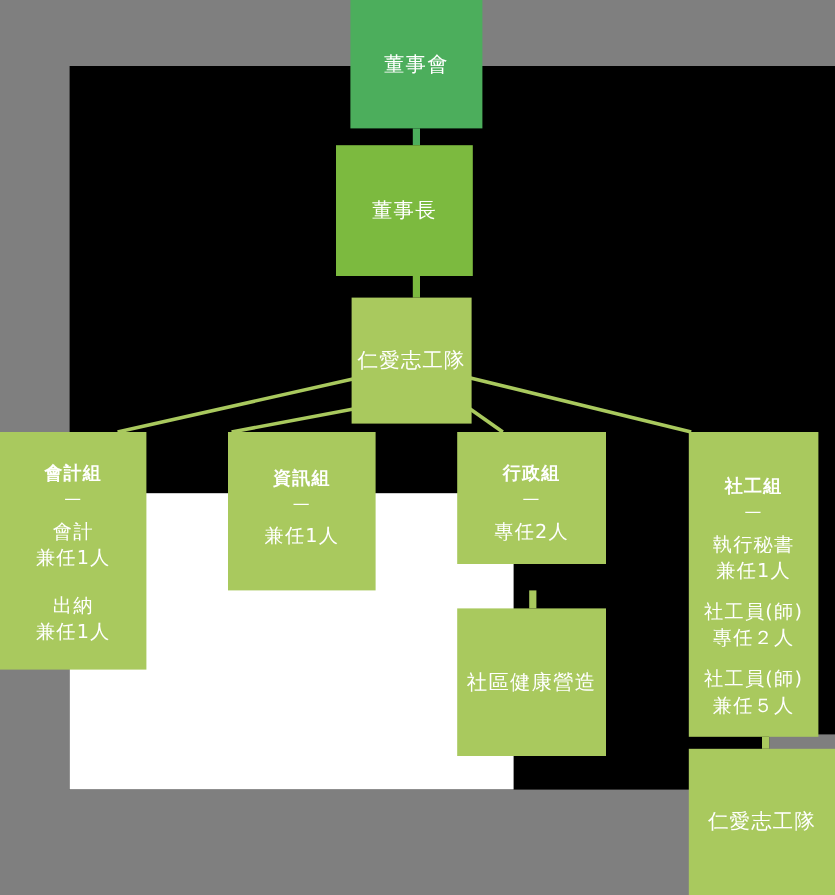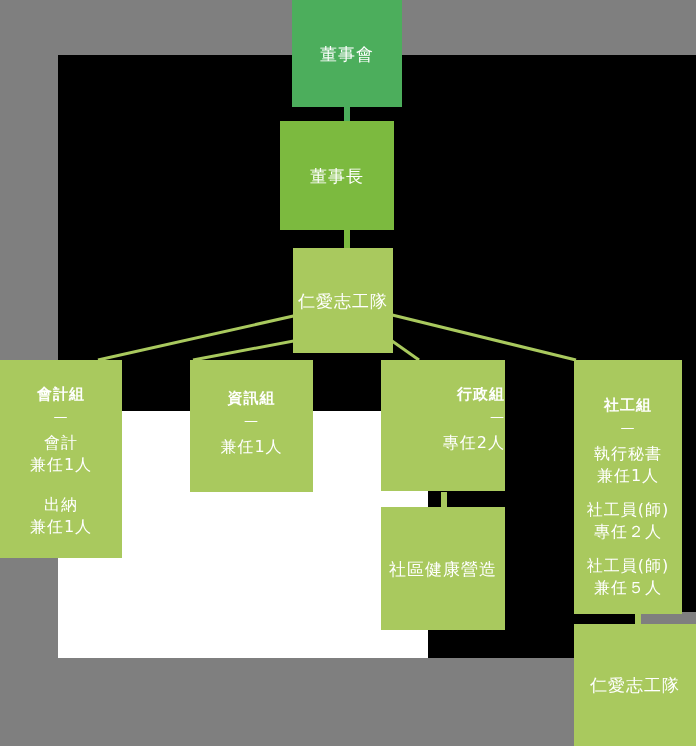--- a/index.html
+++ b/index.html
@@ -31,21 +31,21 @@
   }
   .box-center{justify-content:center;}
   .green-dark{background:#4cae5c;}
   .green-mid{background:#7cba3f;}
   .green-light{background:#a9c95e;}
   .node-board{left:292px;top:0;width:110px;height:107px;}
   .node-chairman{left:280px;top:121px;width:114px;height:109px;}
   .node-secretary{left:293px;top:248px;width:100px;height:105px;}
   .node-accounting{left:0;top:360px;width:122px;height:198px;padding-top:22px;}
   .node-info{left:190px;top:360px;width:123px;height:132px;padding-top:26px;}
-  .node-admin{left:381px;top:360px;width:124px;height:131px;padding-top:22px;align-items:flex-end;}
+  .node-admin{left:381px;top:360px;width:124px;height:110px;padding-top:22px;}
   .node-social{left:574px;top:360px;width:108px;height:254px;padding-top:18px;justify-content:center;}
   .node-community{left:381px;top:507px;width:124px;height:123px;}
   .node-volunteer{left:574px;top:624px;width:122px;height:122px;}
   .title{font-weight:bold;font-size:15px;line-height:24px;}
   .divider{font-size:14px;line-height:20px;margin-bottom:6px;}
   .row{line-height:22px;}
   .group-start{margin-top:18px;}
   .group-start-sm{margin-top:12px;}
   .big-label{font-weight:normal;font-size:17px;}
 </style>

